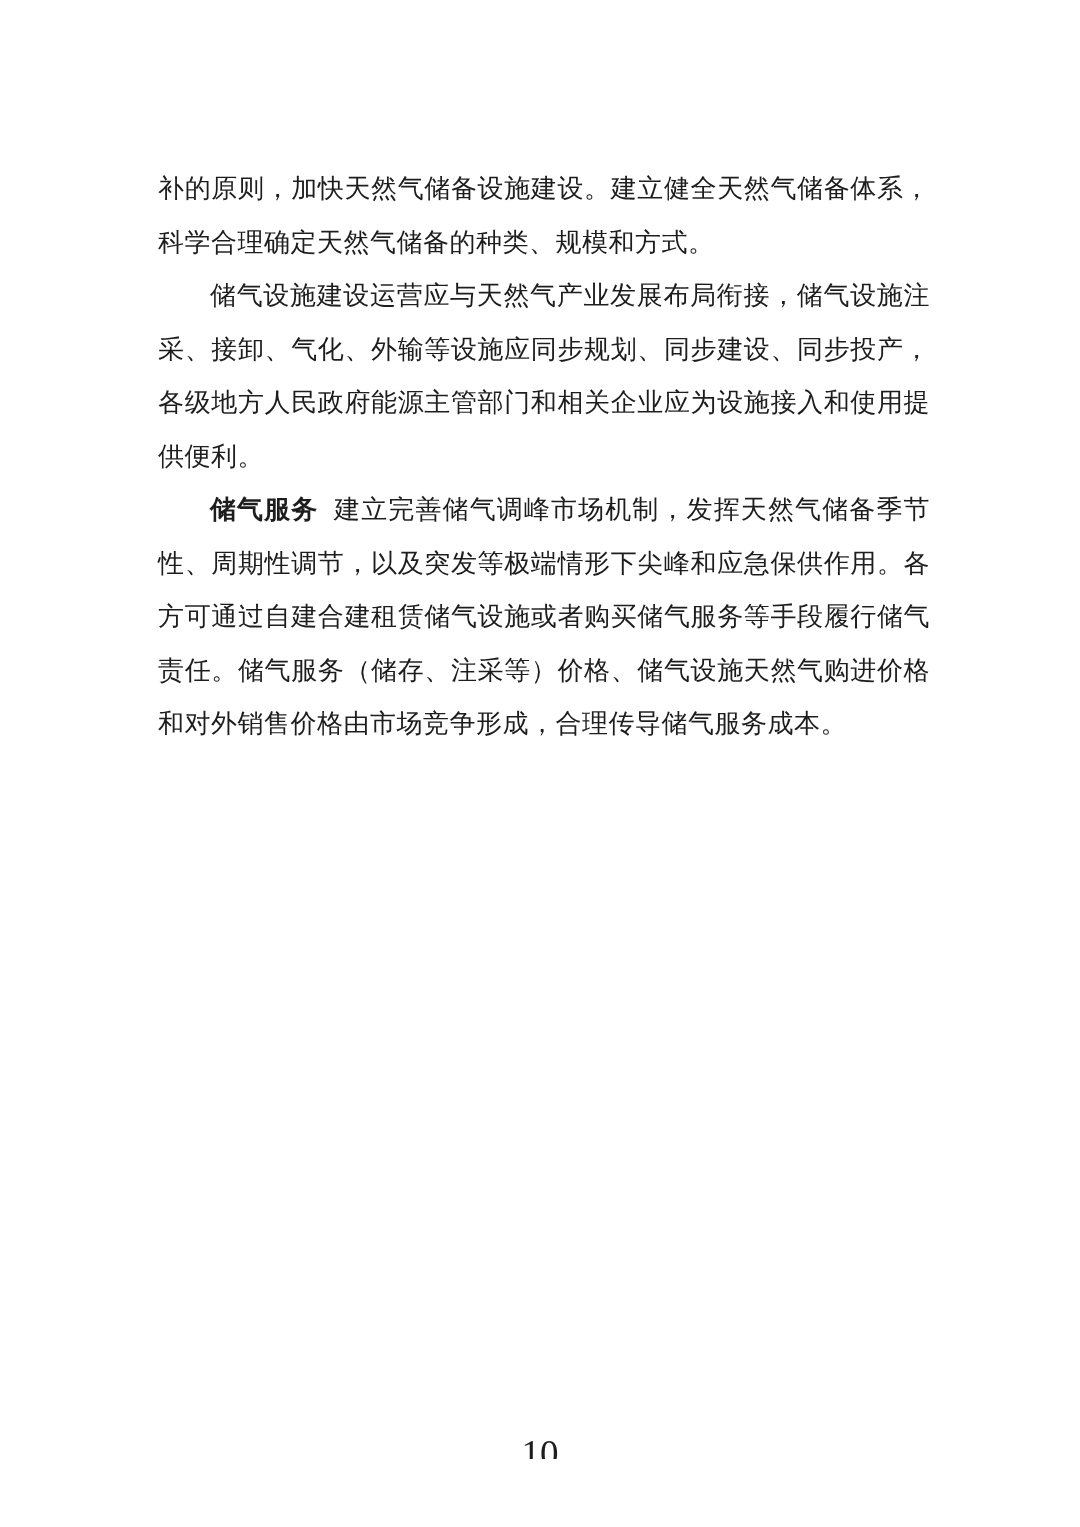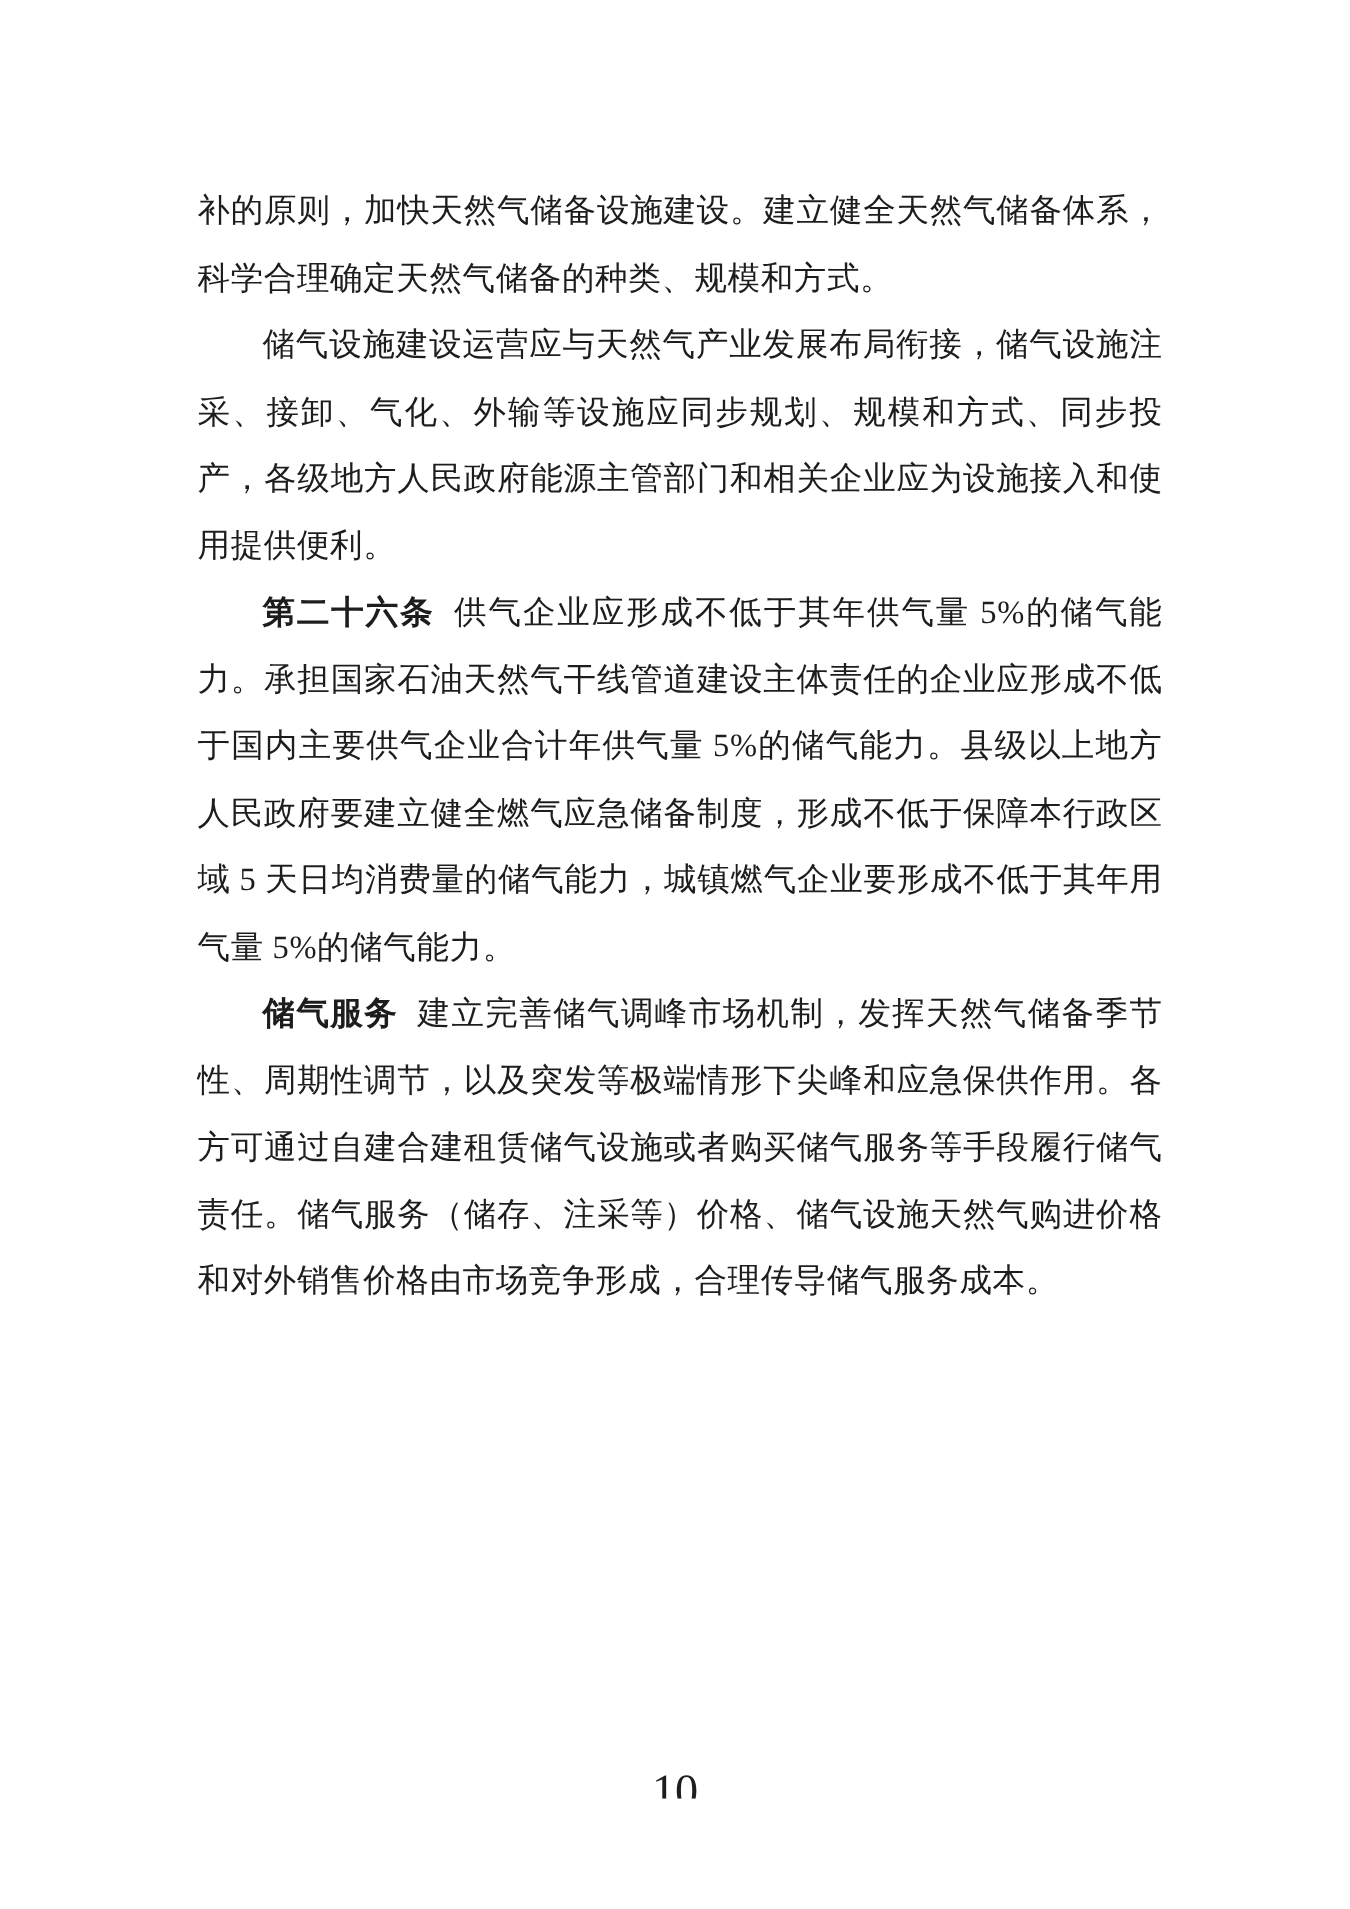--- a/index.html
+++ b/index.html
@@ -8,20 +8,21 @@
     background: #ffffff;
   }
   .page {
     position: relative;
     width: 1080px;
     height: 1439px;
     background: #ffffff;
     overflow: hidden;
     font-family: "Liberation Serif", "DejaVu Serif", serif;
     color: #1d1d1d;
+    margin-top: 20px;
   }
   .doc-text {
     position: absolute;
     left: 158px;
     top: 142px;
     width: 772px;
     font-size: 26px;
     line-height: 53.5px;
     text-align: justify;
     text-justify: inter-character;
@@ -56,23 +57,22 @@
 </style>
 </head>
 <body>
 
 <div class="page">
 
   <div class="doc-text">
 
     <p class="no-indent"><span>补的原则，加快天然气储备设施建设。建立健全天然气储备体系，科学合理确定天然气储备的种类、规模和方式。</span></p>
 
-    <p><span>储气设施建设运营应与天然气产业发展布局衔接，储气设施注采、接卸、气化、外输等设施应同步规划、规模和方式、同步投产，各级地方人民政府能源主管部门和相关企业应为设施接入和使用提供便利。</span></p>
+    <p><span>储气设施建设运营应与天然气产业发展布局衔接，储气设施注采、接卸、气化、外输等设施应同步规划、同步建设、同步投产，各级地方人民政府能源主管部门和相关企业应为设施接入和使用提供便利。</span></p>
 
-    <p><span class="lead">第二十六条</span><span>供气企业应形成不低于其年供气量 5%的储气能力。承担国家石油天然气干线管道建设主体责任的企业应形成不低于国内主要供气企业合计年供气量 5%的储气能力。县级以上地方人民政府要建立健全燃气应急储备制度，形成不低于保障本行政区域 5 天日均消费量的储气能力，城镇燃气企业要形成不低于其年用气量 5%的储气能力。</span></p>
 
     <p><span class="lead">储气服务</span><span>建立完善储气调峰市场机制，发挥天然气储备季节性、周期性调节，以及突发等极端情形下尖峰和应急保供作用。各方可通过自建合建租赁储气设施或者购买储气服务等手段履行储气责任。储气服务（储存、注采等）价格、储气设施天然气购进价格和对外销售价格由市场竞争形成，合理传导储气服务成本。</span></p>
 
 
   </div>
 
   <div class="page-number">10</div>
 
 </div>
 

